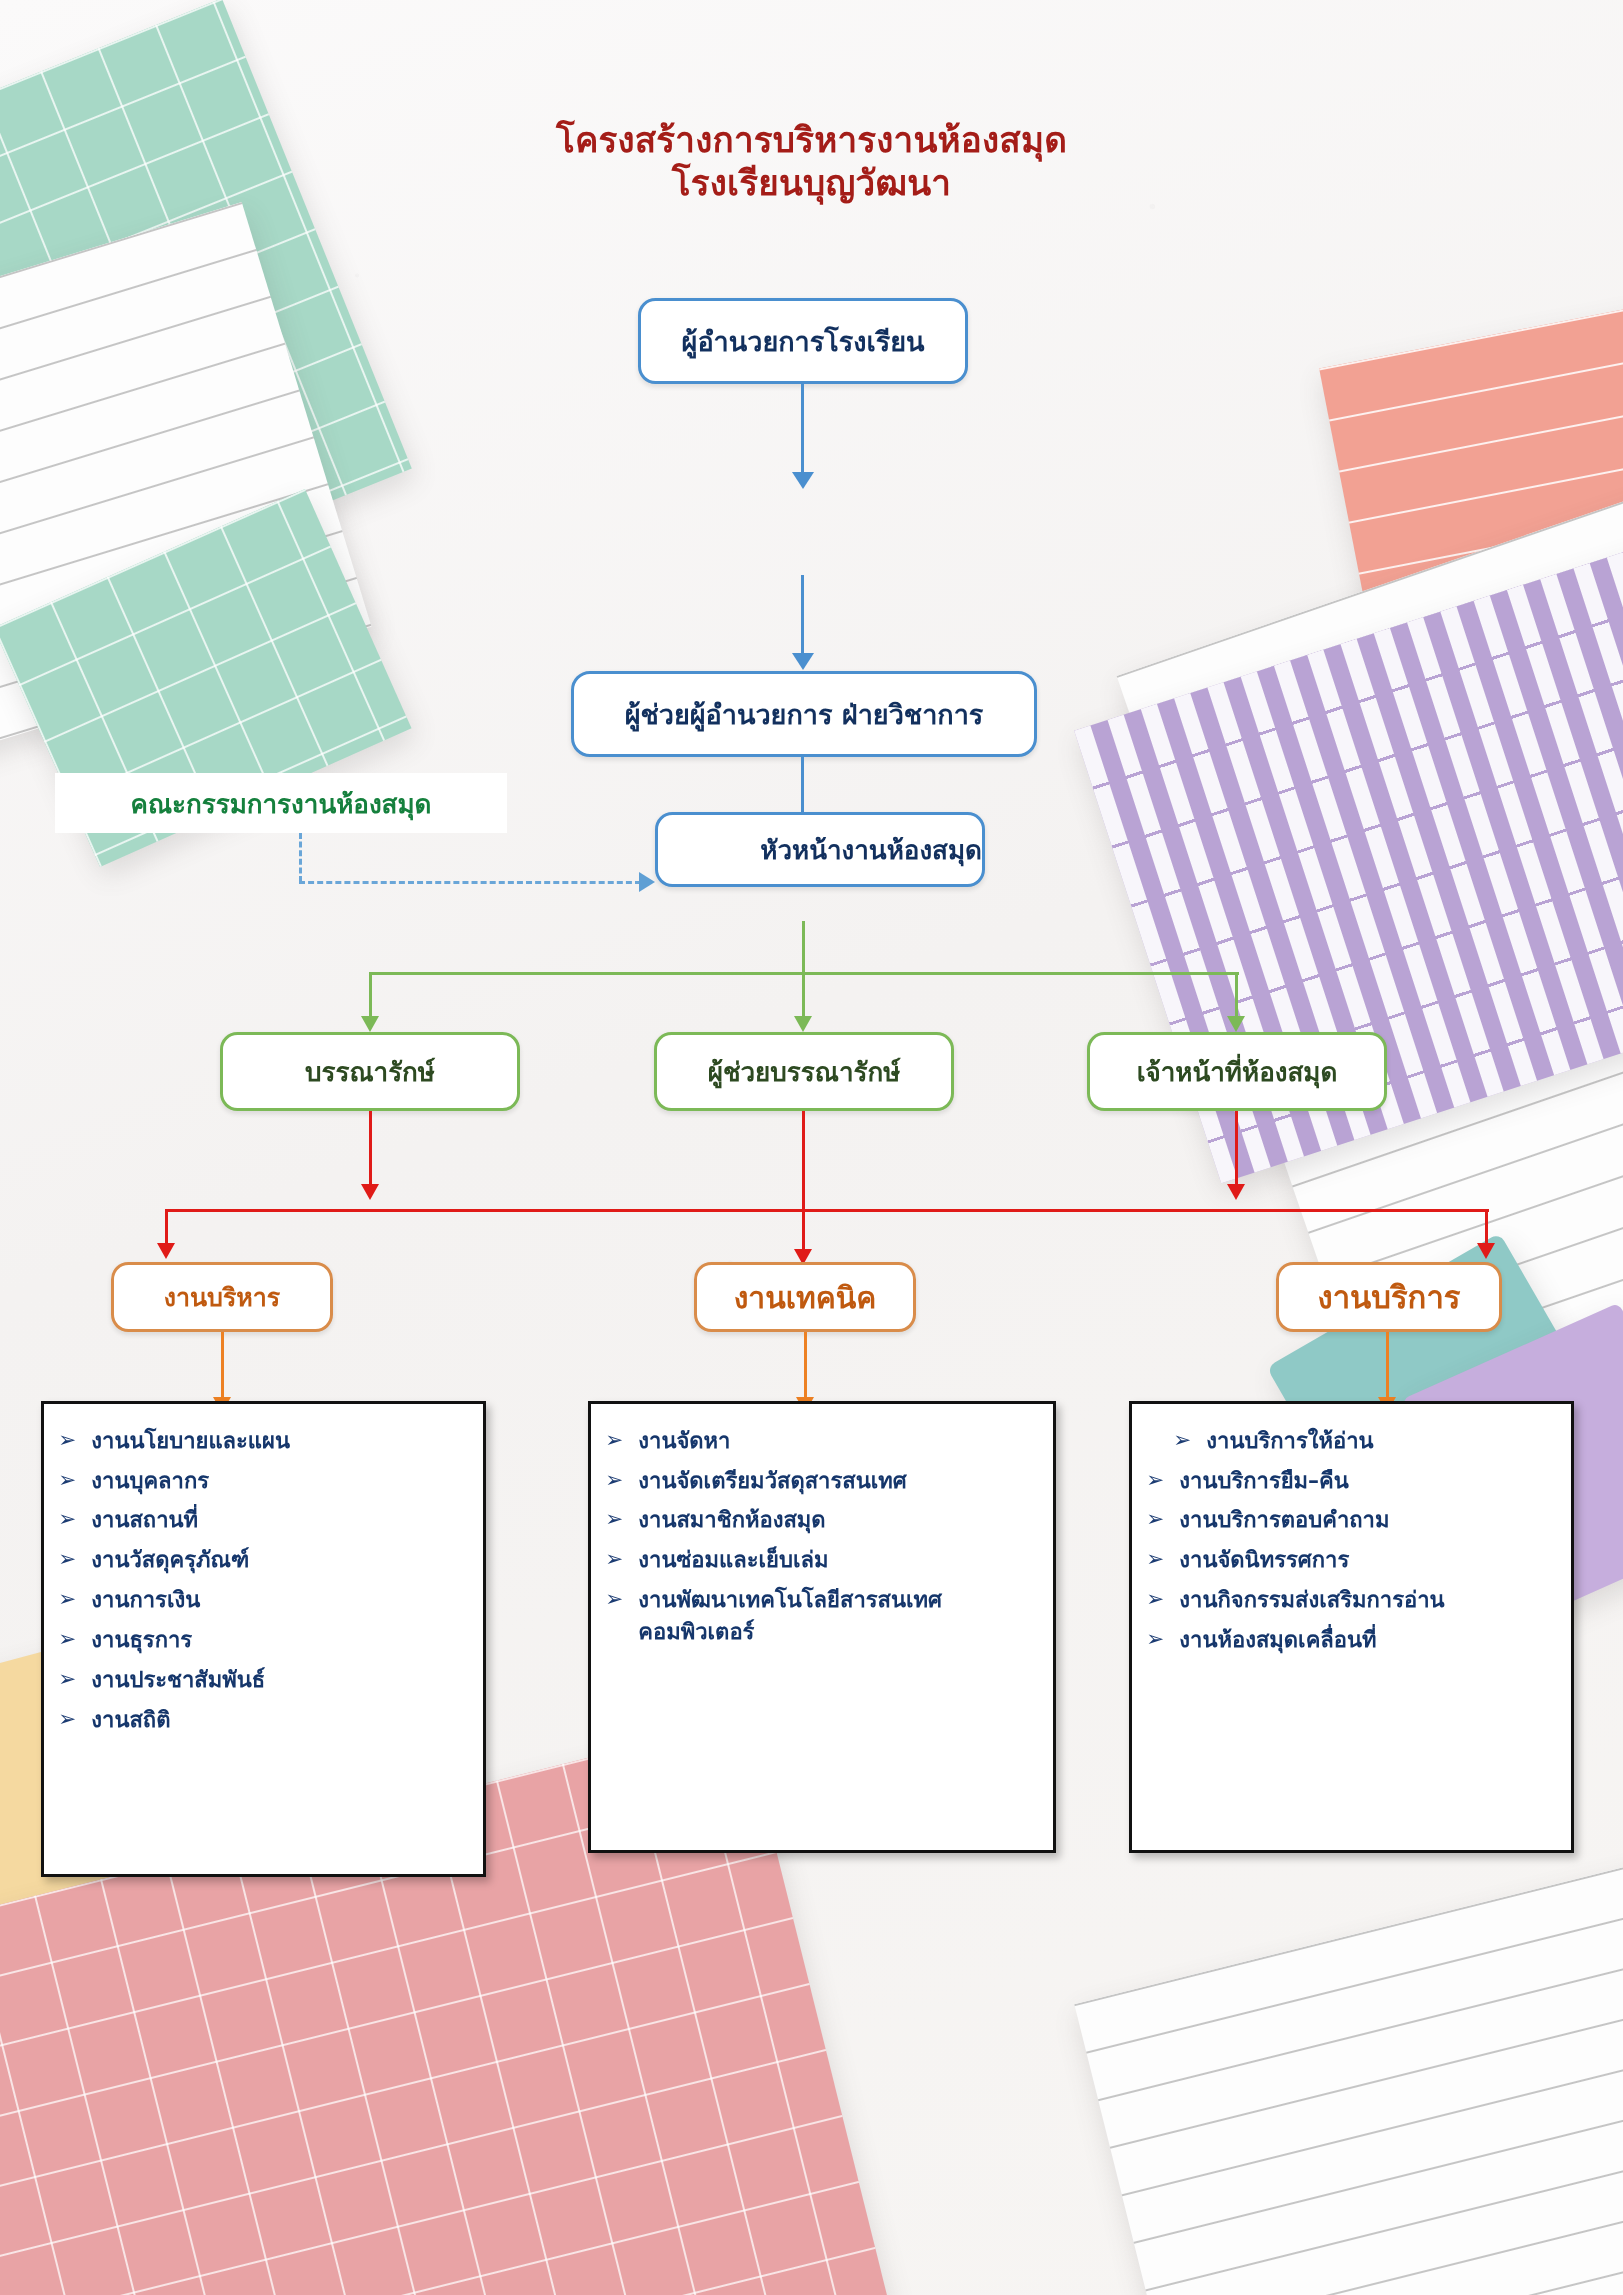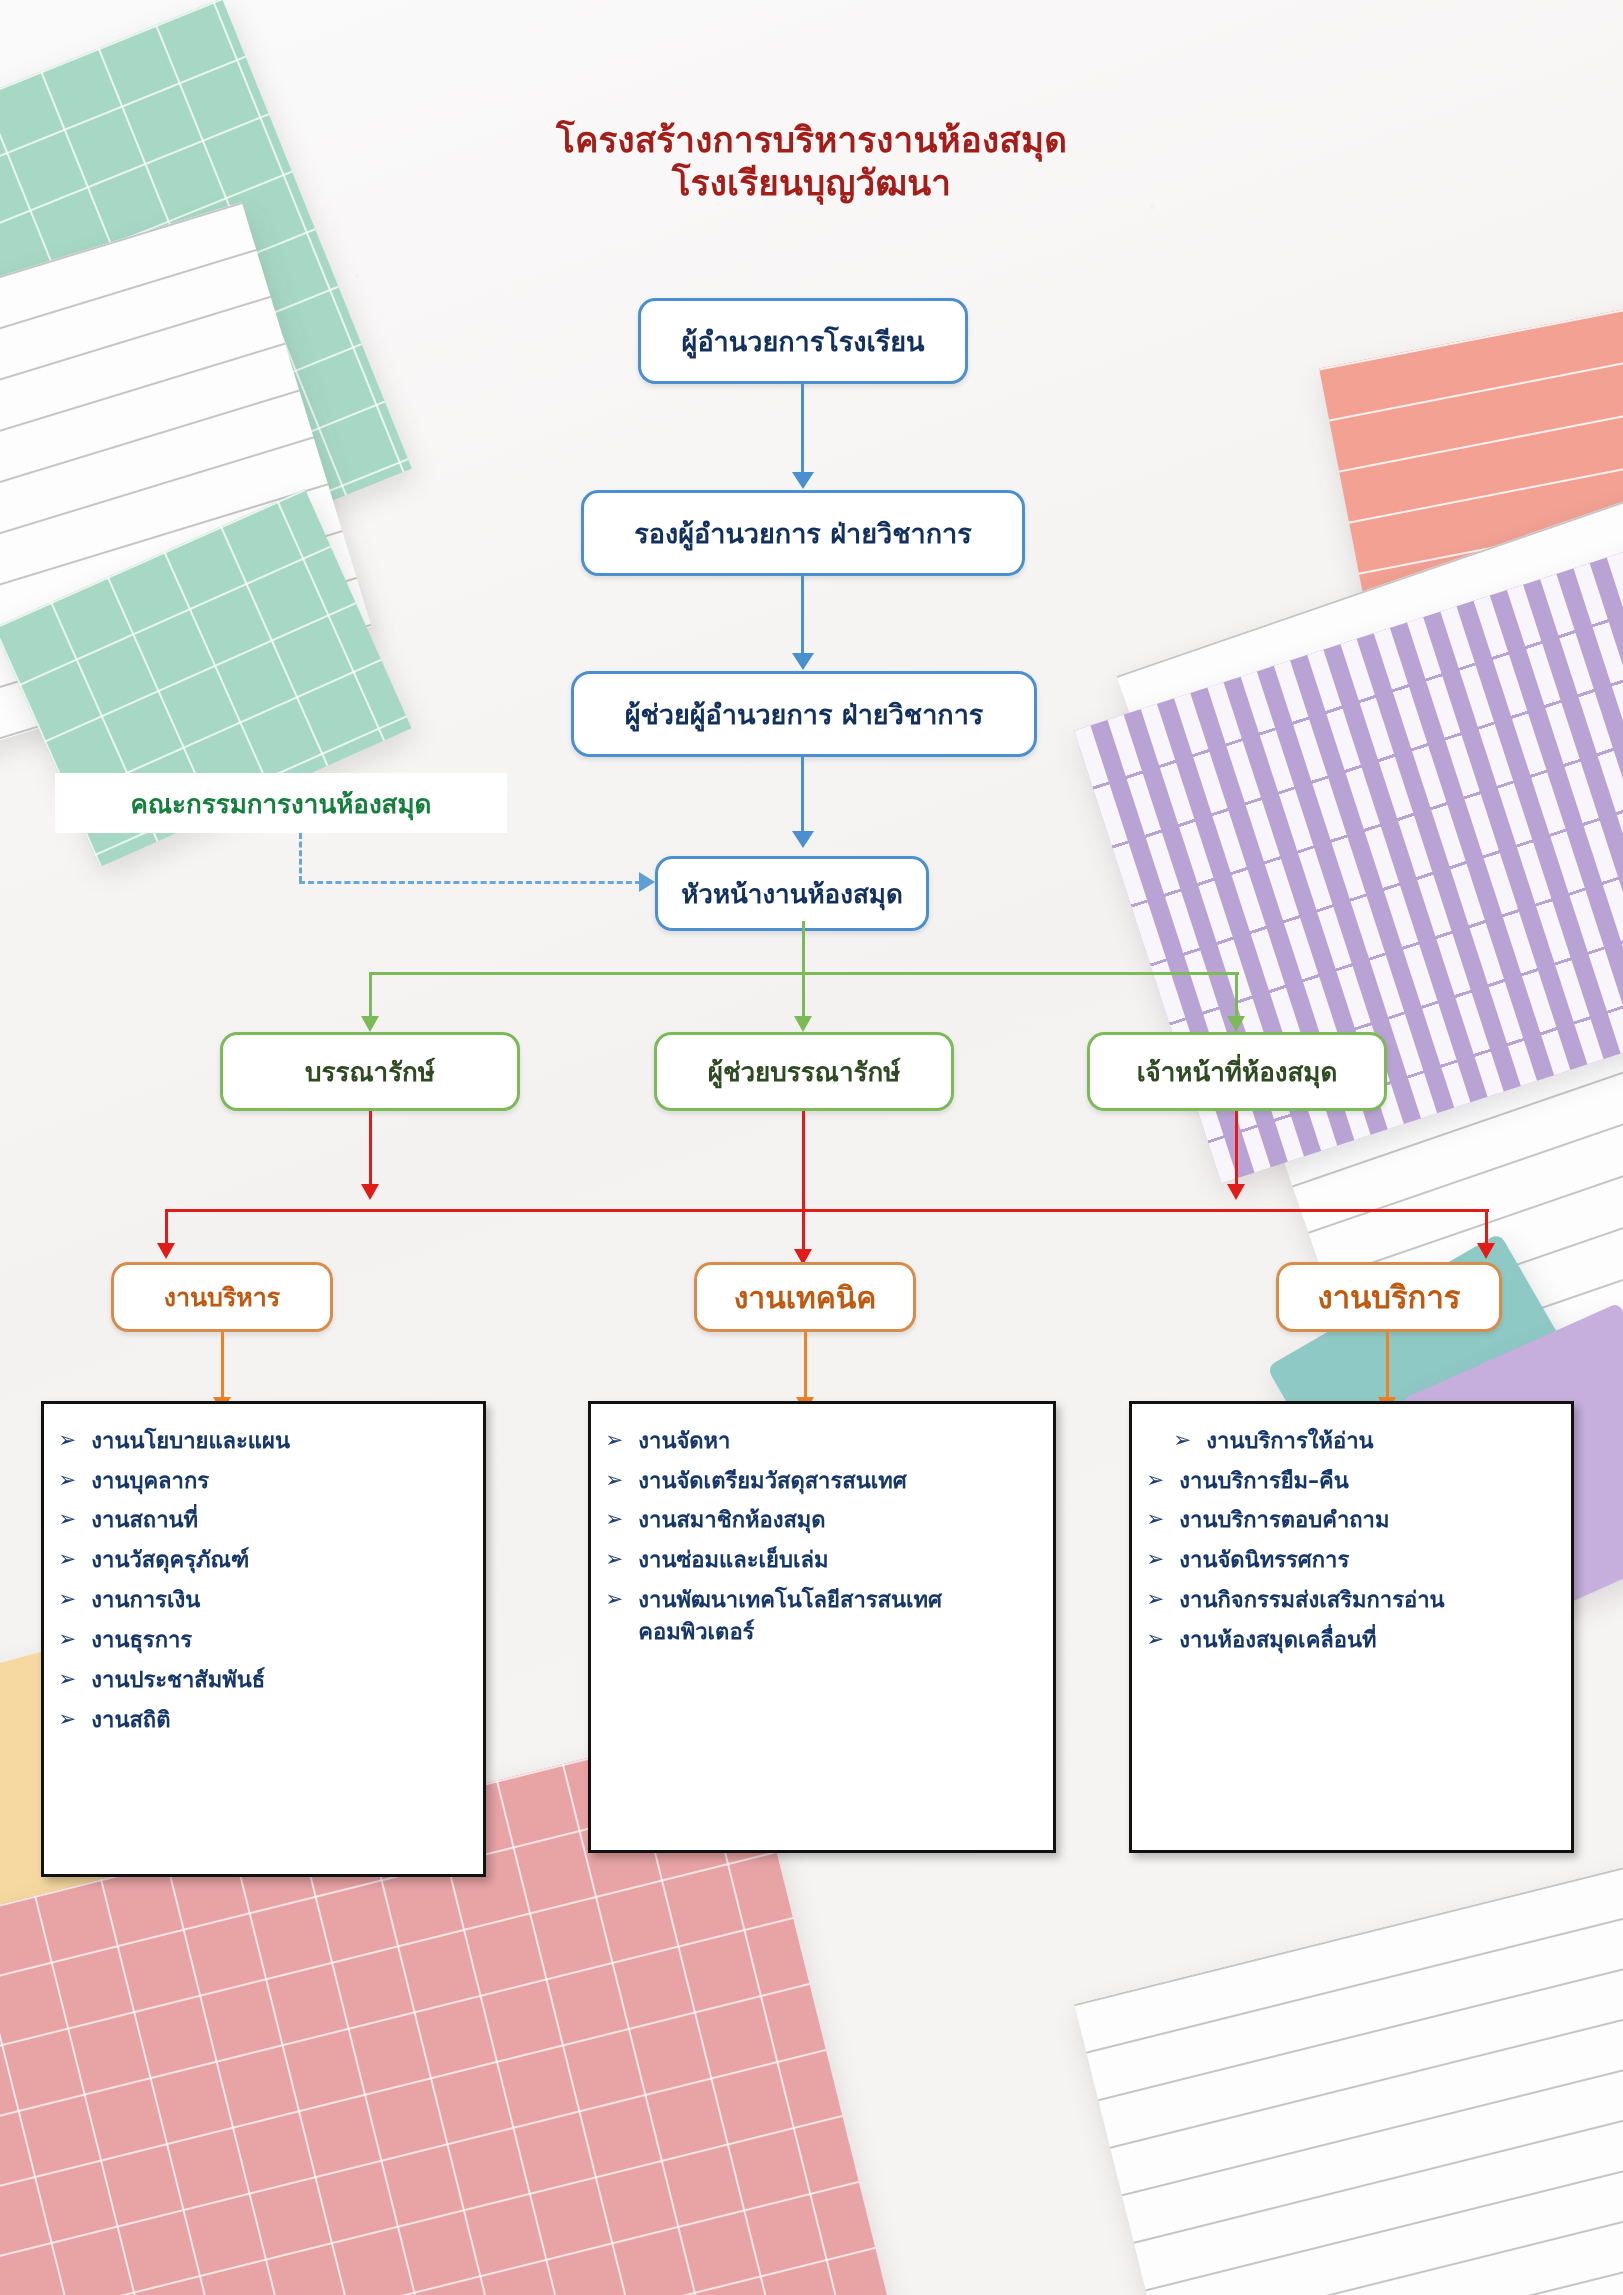--- a/index.html
+++ b/index.html
@@ -138,43 +138,40 @@
     <div>โรงเรียนบุญวัฒนา</div>
   </div>
 
   <div class="node blue" style="left:638px;top:298px;width:330px;height:86px;font-size:27px;">
     <span>ผู้อำนวยการโรงเรียน</span>
   </div>
 
   <div class="vline" style="left:801px;top:384px;width:3.2px;height:94px;background:#4a8fcf;"></div>
   <div class="arrow" style="left:792px;top:472px;border-left:11px solid transparent;border-right:11px solid transparent;border-top:17.4px solid #4a8fcf;"></div>
 
-  <div class="node blue" style="left:581px;top:490px;width:444px;height:86px;font-size:27px;">
-    <span>รองผู้อำนวยการ  ฝ่ายวิชาการ</span>
-  </div>
 
   <div class="vline" style="left:801px;top:575px;width:3.2px;height:82px;background:#4a8fcf;"></div>
   <div class="arrow" style="left:792px;top:653px;border-left:11px solid transparent;border-right:11px solid transparent;border-top:17.4px solid #4a8fcf;"></div>
 
   <div class="node blue" style="left:571px;top:671px;width:466px;height:86px;font-size:27px;border-radius:19px;">
     <span>ผู้ช่วยผู้อำนวยการ  ฝ่ายวิชาการ</span>
   </div>
 
   <div class="vline" style="left:801px;top:756px;width:3.2px;height:79px;background:#4a8fcf;"></div>
   <div class="arrow" style="left:792px;top:831px;border-left:11px solid transparent;border-right:11px solid transparent;border-top:17.4px solid #4a8fcf;"></div>
 
   <div class="plain-label" style="left:55px;top:773px;width:452px;height:60px;font-size:26px;">
     <span>คณะกรรมการงานห้องสมุด</span>
   </div>
 
   <div class="dashline" style="left:299px;top:833px;width:0;height:49px;border-left:3.2px dashed #6aa6d8;"></div>
   <div class="dashline" style="left:299px;top:881px;width:342px;height:0;border-top:3.2px dashed #6aa6d8;"></div>
   <div class="arrow" style="left:639px;top:872px;border-top:10.3px solid transparent;border-bottom:10.3px solid transparent;border-left:16px solid #5f9fd4;"></div>
 
-  <div class="node blue" style="left:655px;top:856px;width:274px;height:75px;font-size:26px;">
+  <div class="node blue" style="left:655px;top:812px;width:330px;height:75px;font-size:26px;justify-content:flex-end;">
     <span>หัวหน้างานห้องสมุด</span>
   </div>
 
   <div class="vline" style="left:802px;top:921px;width:3.2px;height:52px;background:#7cb957;"></div>
   <div class="hline" style="left:369px;top:972px;width:870px;height:3.2px;background:#7cb957;"></div>
   <div class="vline" style="left:369px;top:972px;width:3.2px;height:49px;background:#7cb957;"></div>
   <div class="vline" style="left:802px;top:972px;width:3.2px;height:49px;background:#7cb957;"></div>
   <div class="vline" style="left:1235px;top:972px;width:3.2px;height:49px;background:#7cb957;"></div>
   <div class="arrow" style="left:361px;top:1016px;border-left:9.5px solid transparent;border-right:9.5px solid transparent;border-top:16px solid #7cb957;"></div>
   <div class="arrow" style="left:794px;top:1016px;border-left:9.5px solid transparent;border-right:9.5px solid transparent;border-top:16px solid #7cb957;"></div>

